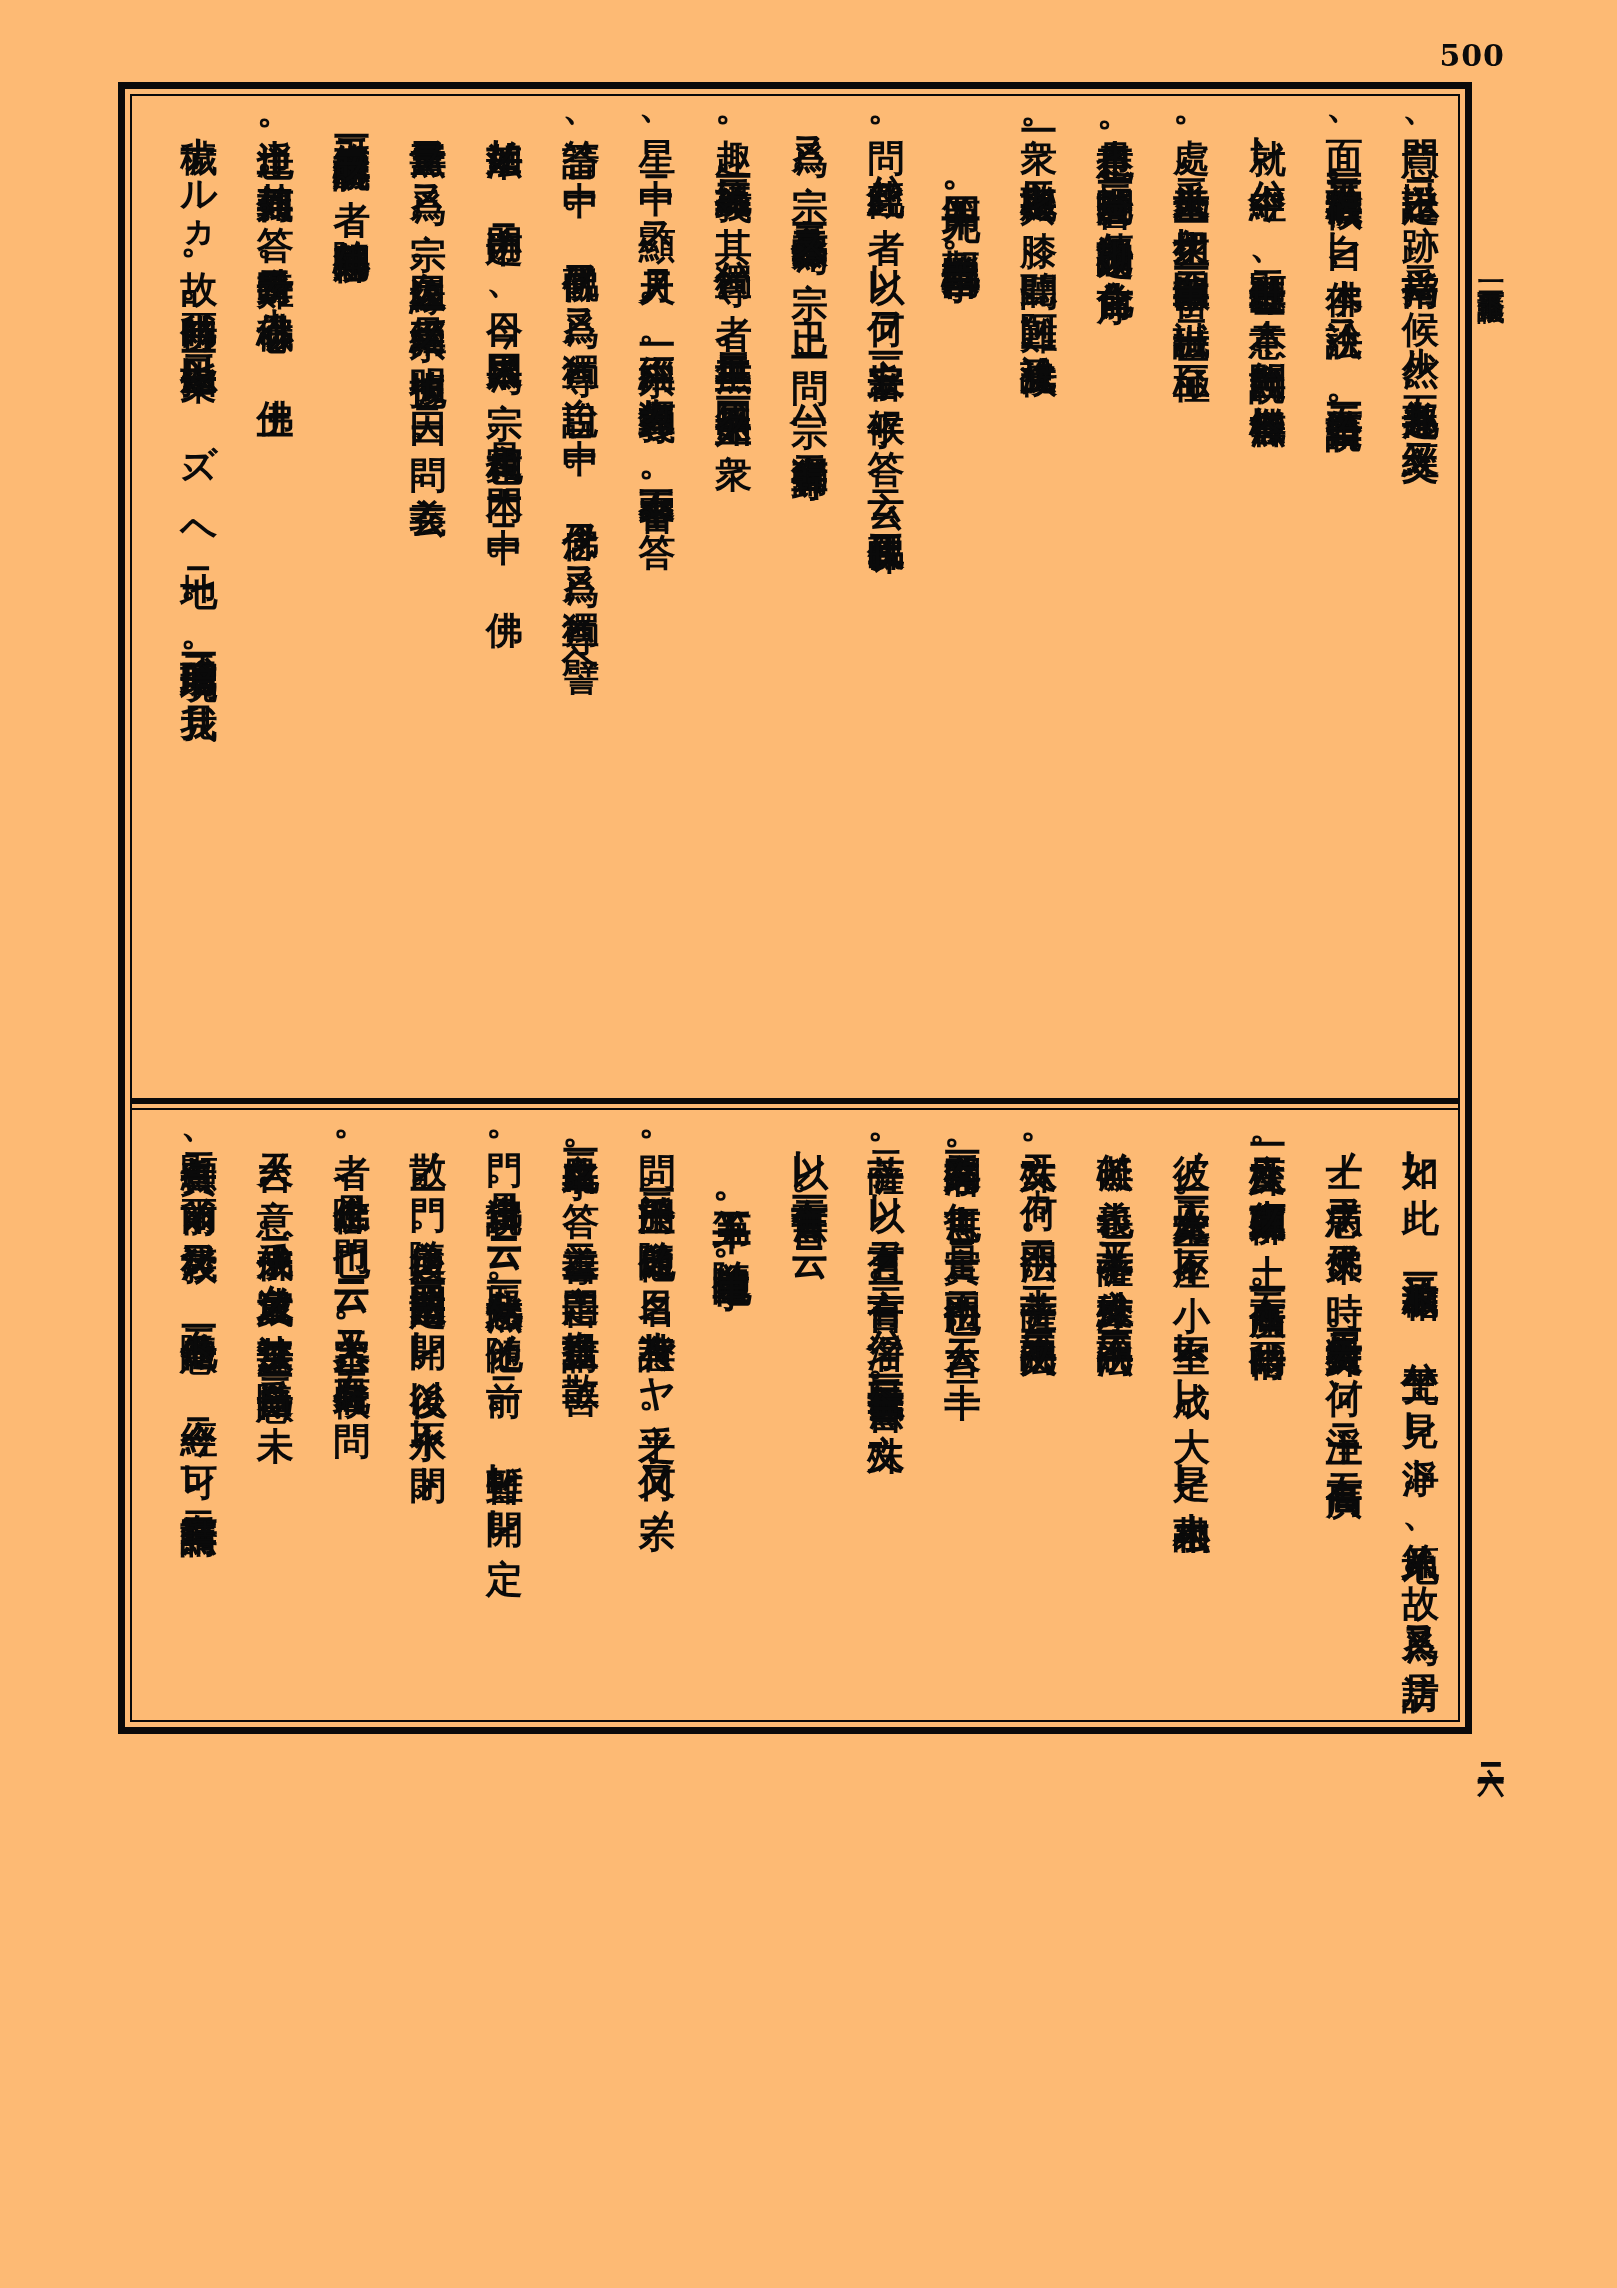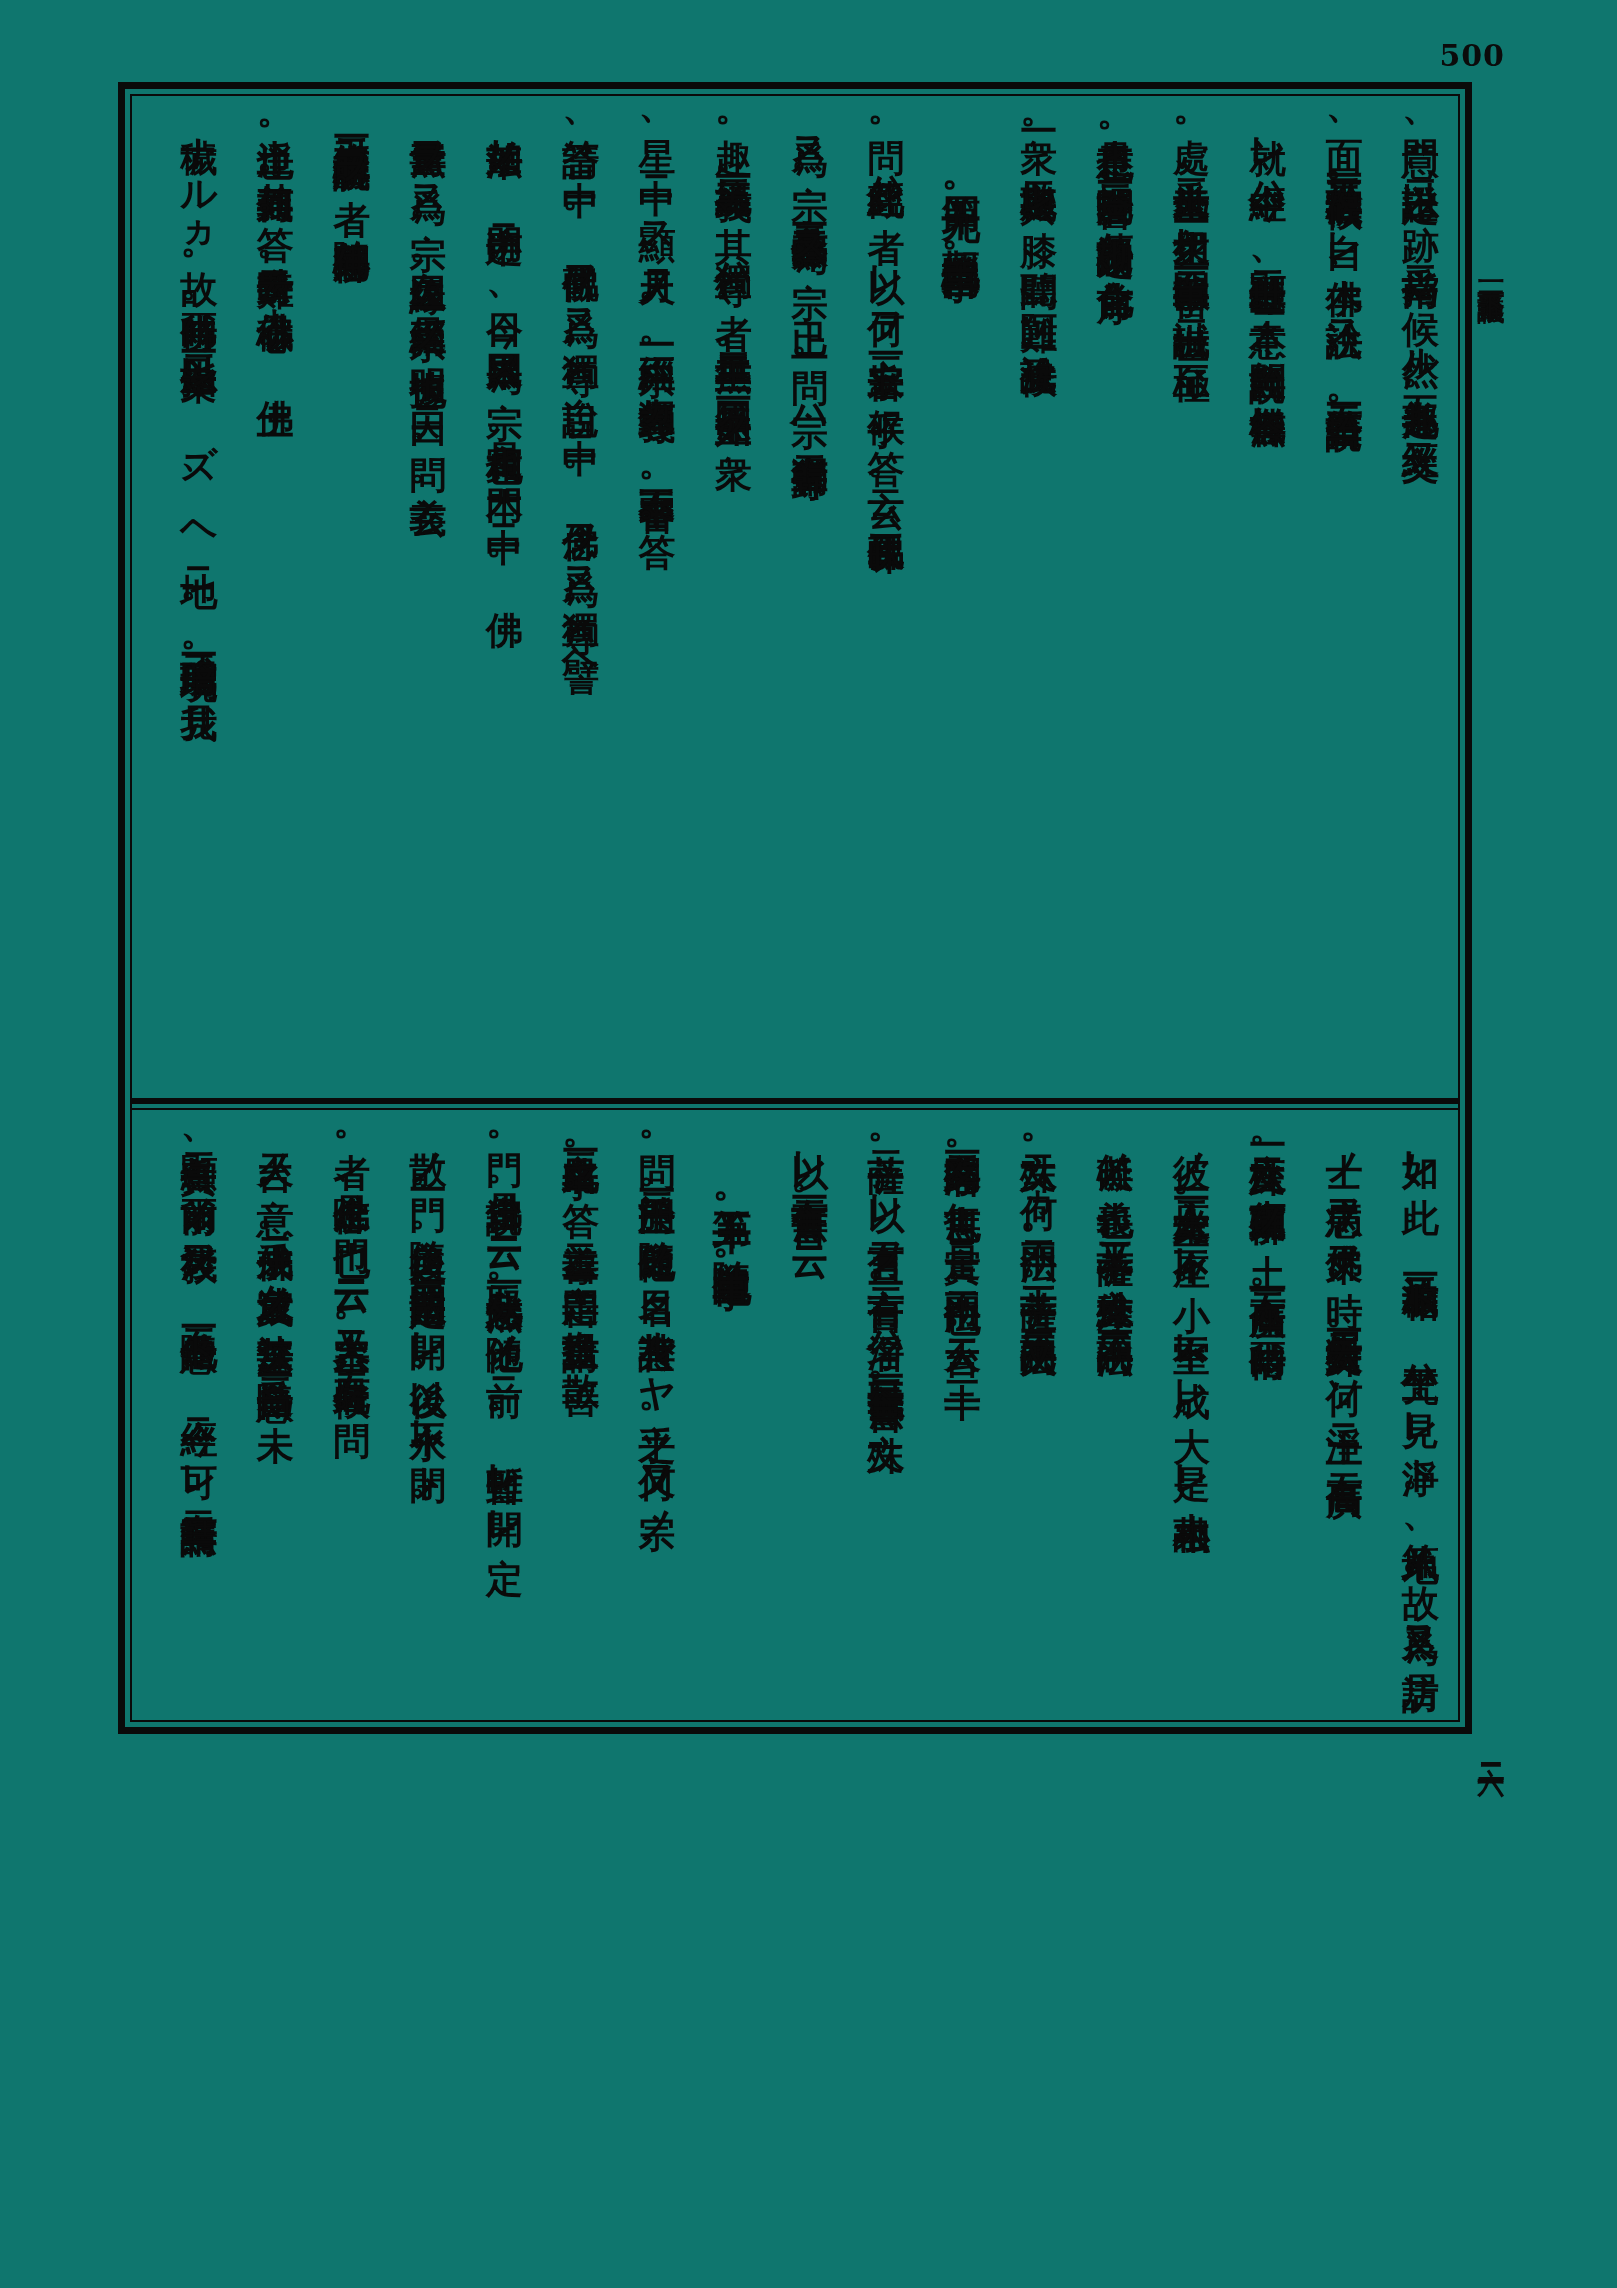--- a/index.html
+++ b/index.html
@@ -12,21 +12,21 @@
     height: 2288px;
     font-family: "DejaVu Serif", "Liberation Serif", serif;
     position: relative;
     overflow: hidden;
   }
 
   
   #page {
     position: absolute;
     inset: 0;
-    background: #0f766e;
+    background: #fdba74;
   }
 
   
   #folio {
     position: absolute;
     top: 38px;
     right: 112px;
     font-family: "DejaVu Serif", "Liberation Serif", serif;
     font-weight: 700;
     font-size: 30px;

